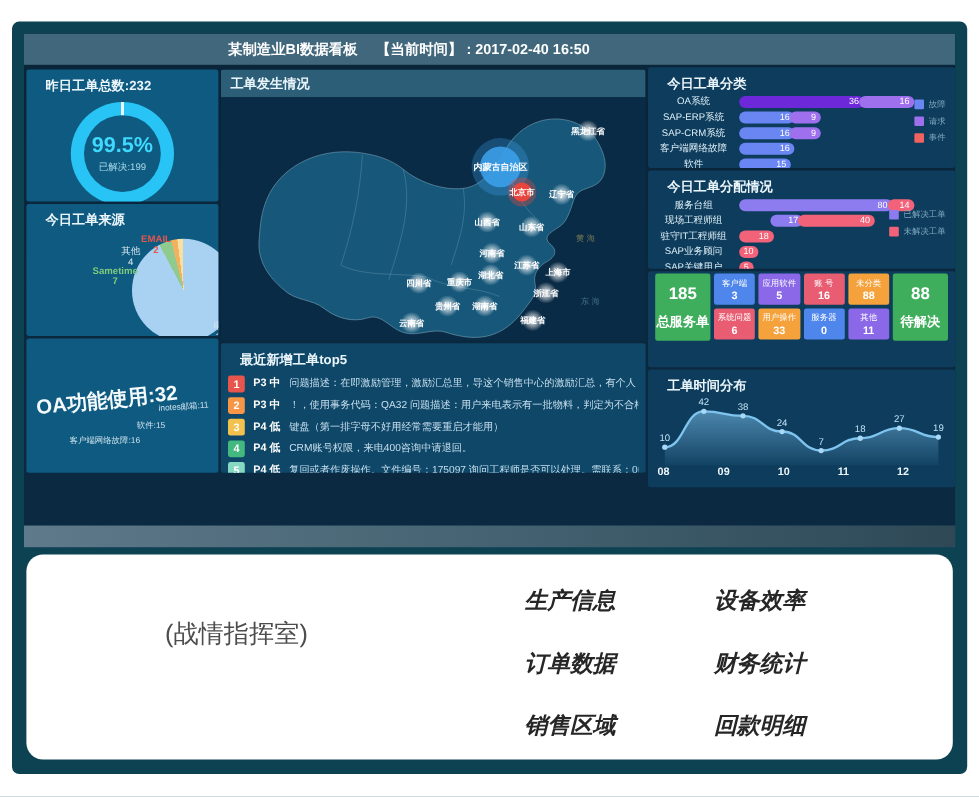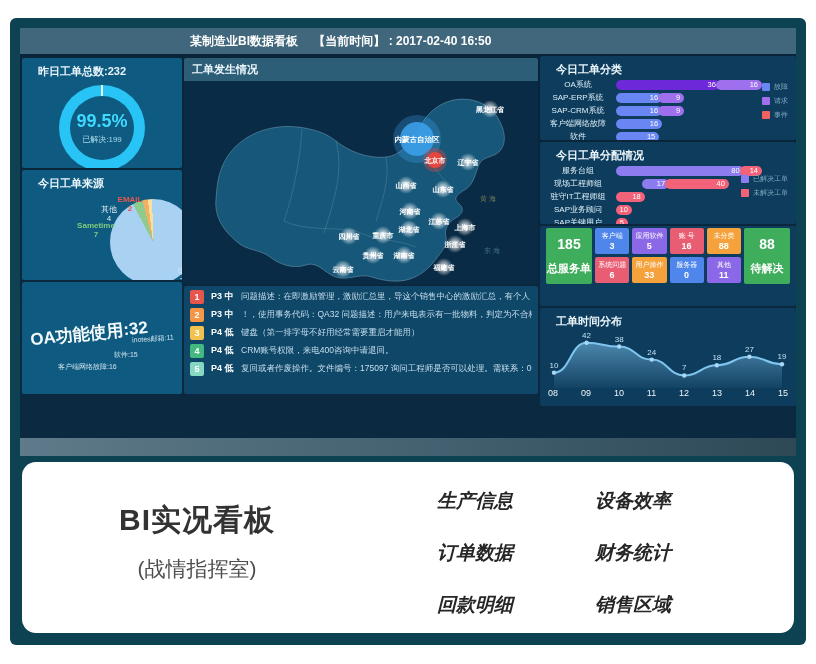--- a/index.html
+++ b/index.html
@@ -89,21 +89,21 @@
   .fg-tall .l { font-size:11px; font-weight:bold; }
   .fg-mid { display:flex; flex-direction:column; gap:3px; flex:1; }
   .fg-r { display:flex; gap:3px; }
   .fg-cell { flex:1; height:26px; border-radius:2px; color:#fff; display:flex;
              flex-direction:column; align-items:center; justify-content:center; }
   .fg-cell .l { font-size:7px; }
   .fg-cell .v { font-size:9px; font-weight:bold; }
 
   
   .xlabels { position:absolute; left:4px; top:80px; width:248px; display:flex;
-             justify-content:space-between; padding:0 4px; color:#ecf5fb; font-size:9px; font-weight:normal; }
+             padding:0 4px; color:#ecf5fb; font-size:9px; font-weight:bold;gap:40px; }
 
   
   .card { position:absolute; left:12px; top:444px; width:772px; height:171px;
           background:#ffffff; border-radius:14px; }
   .card-title-block { position:absolute; left:45px; top:38px; width:260px; text-align:center; }
   .card-title { font-size:30px; font-weight:bold; color:#323232; letter-spacing:1px; }
   .card-sub { font-size:21px; color:#4d4d4d; margin-top:14px; }
   .card-menu { position:absolute; left:415px; top:26px; display:grid;
                grid-template-columns:158px 158px; row-gap:26px; }
   .card-menu-item { font-size:19px; font-weight:bold; font-style:italic; color:#262626; }
@@ -254,20 +254,21 @@
             </g>
           </g>
         <g id="map-seas">
             <text x="296" y="120" fill="#c9b96a" fill-opacity="0.55" font-size="7">黄 海</text>
             <text x="300" y="172" fill="#6aa8b8" fill-opacity="0.55" font-size="7">东 海</text>
           </g>
       </svg>
     </div>
 
     <div class="panel" id="panel-top5">
+      <div class="p-title">最近新增工单top5</div>
       <div class="t5-rows" id="t5-rows">
           <div class="t5-row">
             <div class="t5-badge" style="background: rgb(232, 85, 77);">1</div>
             <div class="t5-pri">P3 中</div>
             <div class="t5-txt">问题描述：在即激励管理，激励汇总里，导这个销售中心的激励汇总，有个人（000409）应该是有的，但是没</div>
           </div>
           <div class="t5-row">
             <div class="t5-badge" style="background: rgb(247, 150, 70);">2</div>
             <div class="t5-pri">P3 中</div>
             <div class="t5-txt">！，使用事务代码：QA32 问题描述：用户来电表示有一批物料，判定为不合格，在SAP里也通过QA32决策为?</div>
@@ -482,25 +483,24 @@
           <span>14</span>
           <span>15</span>
         </div>
     </div>
   </div>
 
   <div class="bezel"></div>
 
   <div class="card">
     <div class="card-title-block">
-      <div class="card-title">BI实况看板</div>
       <div class="card-sub">(战情指挥室)</div>
     </div>
     <div class="card-menu" id="card-menu">
         <div class="card-menu-item">生产信息</div>
         <div class="card-menu-item">设备效率</div>
         <div class="card-menu-item">订单数据</div>
         <div class="card-menu-item">财务统计</div>
+        <div class="card-menu-item">销售区域</div>
         <div class="card-menu-item">回款明细</div>
-        <div class="card-menu-item">销售区域</div>
       </div>
   </div>
 </div>
 
 </body></html>

